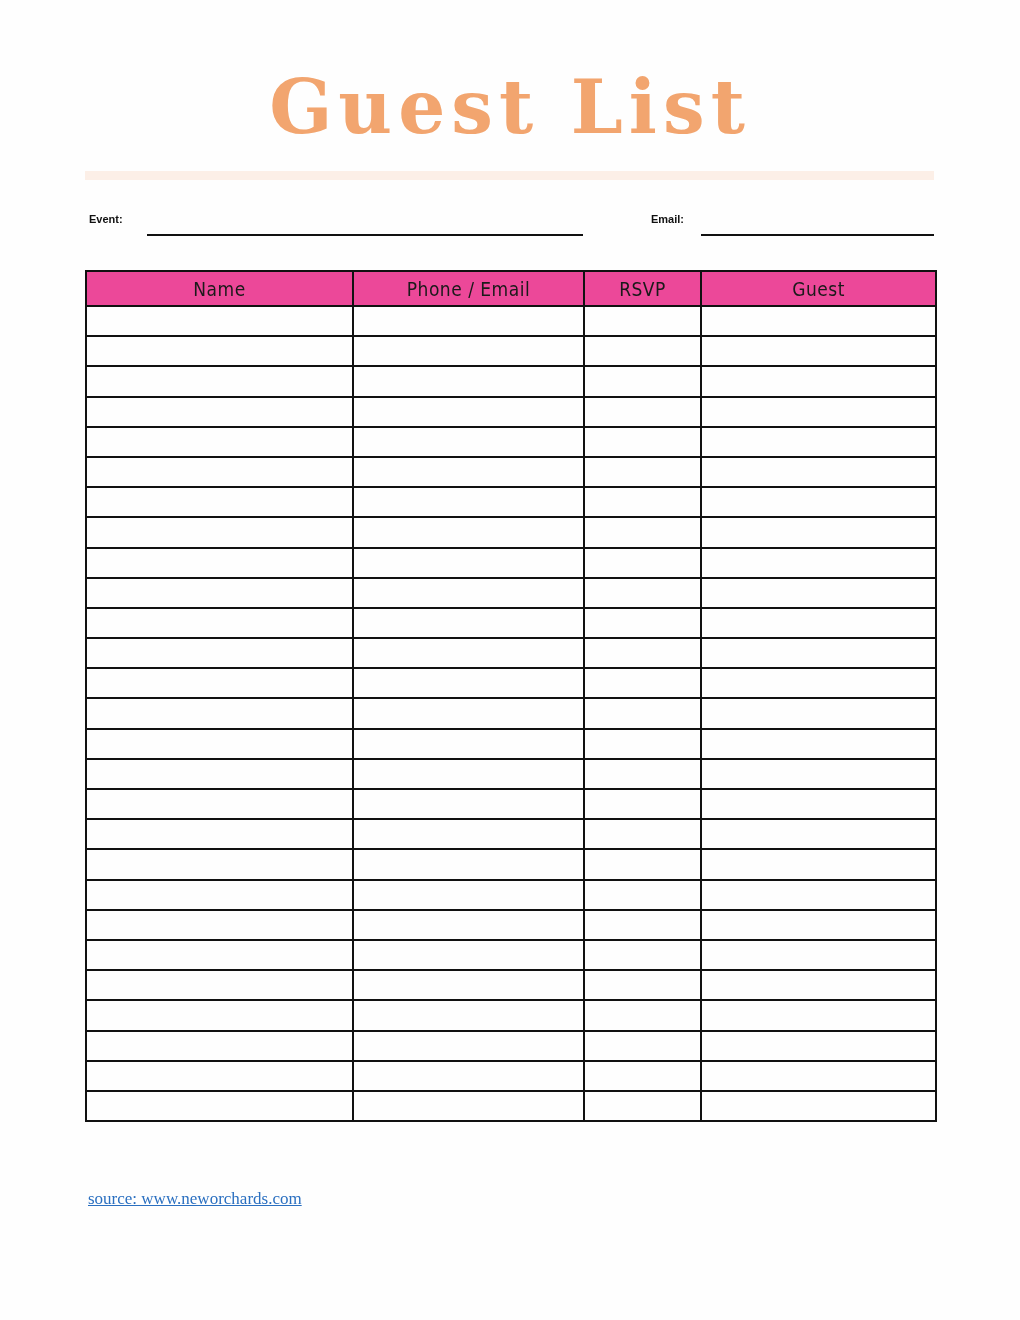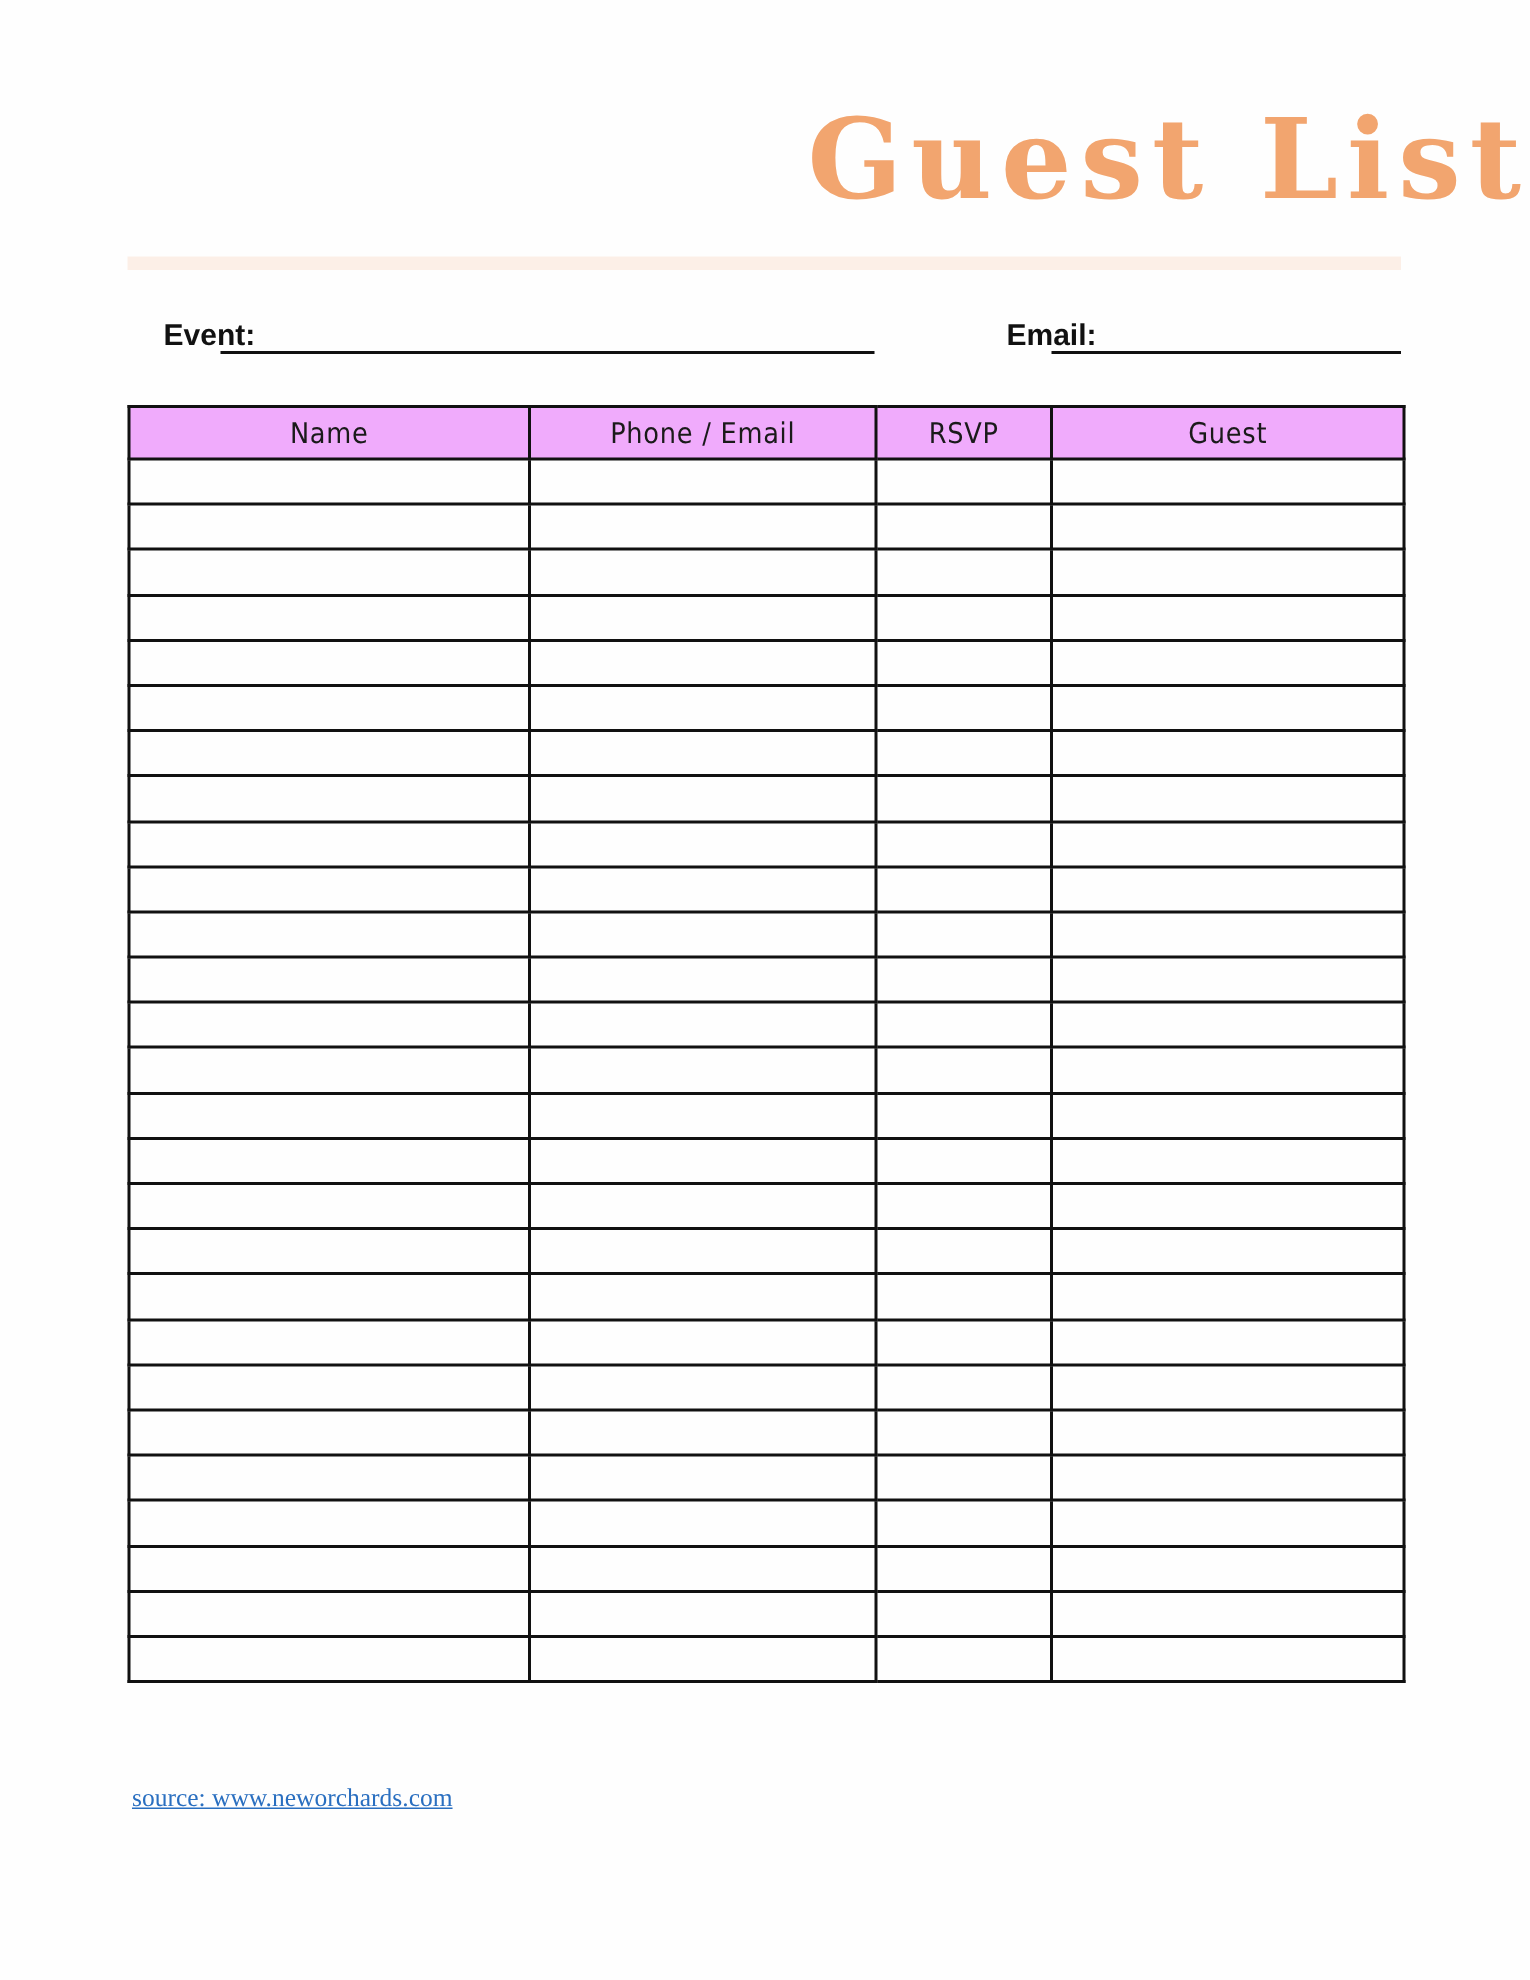--- a/index.html
+++ b/index.html
@@ -12,44 +12,43 @@
       height: 1320px;
       position: relative;
       font-family: "DejaVu Sans", sans-serif;
       overflow: hidden;
     }
     .title {
       position: absolute;
       left: 0;
       top: 62px;
       width: 1020px;
-      text-align: right;
+      text-align: center;
       font-family: "DejaVu Serif", serif;
       font-weight: bold;
       font-size: 74px;
       letter-spacing: 6px;
       color: #f2a56f;
       line-height: 90px;
     }
     .title-bar {
       position: absolute;
       left: 85px;
       top: 171px;
       width: 849px;
       height: 9px;
       background: #fcefe7;
     }
     .field-label {
       position: absolute;
       top: 213px;
       font-family: "Liberation Sans", sans-serif;
       font-weight: bold;
-      font-size: 20px;
+      font-size: 11px;
       color: #111;
-      margin-left: 20px;
     }
     .field-line {
       position: absolute;
       top: 234px;
       height: 2px;
       background: #111;
     }
     table.guest {
       position: absolute;
       left: 85px;
@@ -57,21 +56,21 @@
       width: 850px;
       border-collapse: collapse;
       table-layout: fixed;
     }
     table.guest th, table.guest td {
       border: 2px solid #111;
       padding: 0;
     }
     table.guest th {
       height: 33px;
-      background: #f0abfc;
+      background: #ec4899;
       font-family: "DejaVu Sans Condensed", "DejaVu Sans", sans-serif;
       font-weight: normal;
       font-size: 19px;
       color: #1a1a1a;
       text-align: center;
       letter-spacing: 0.5px;
     }
     table.guest td {
       height: 28.2px;
       background: #fefefe;

